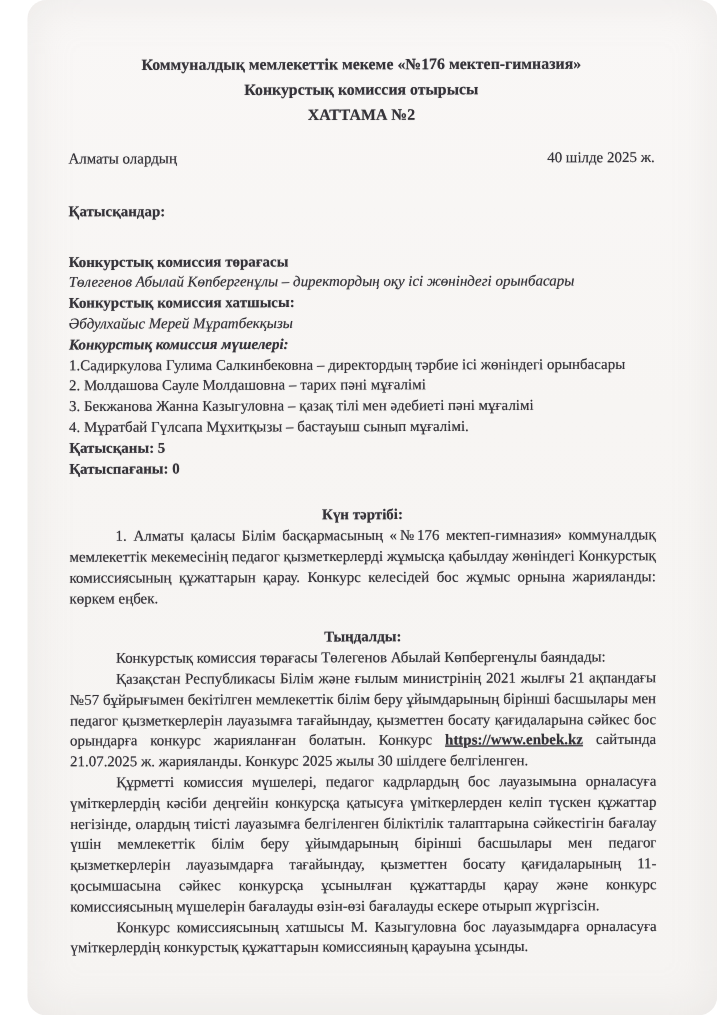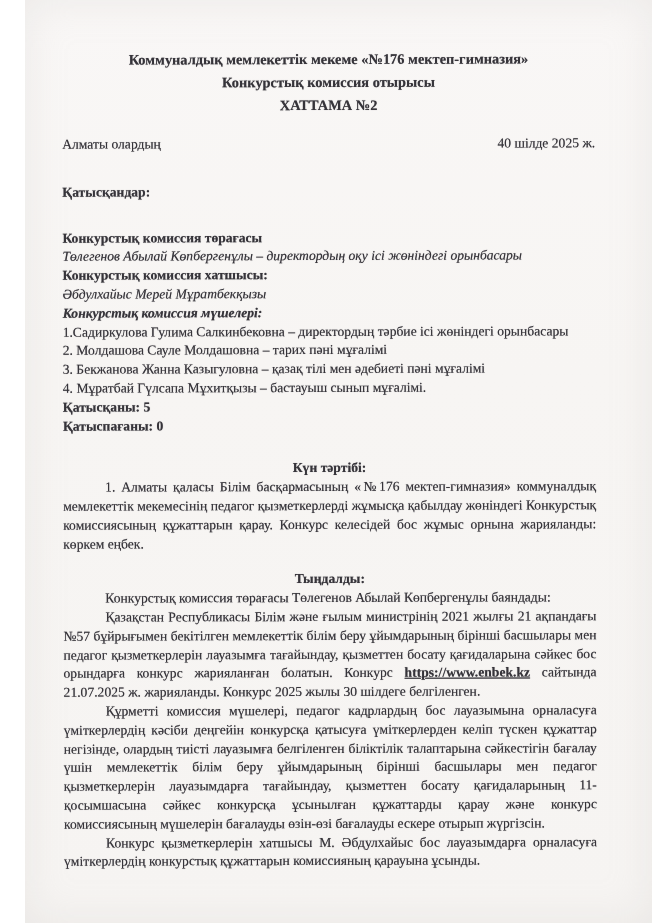--- a/index.html
+++ b/index.html
@@ -14,20 +14,21 @@
     font-family: "Liberation Serif", "DejaVu Serif", serif;
   }
   .scan-page {
     position: absolute;
     left: 25px;
     top: 0;
     width: 627px;
     height: 923px;
     background: linear-gradient(180deg, #f9f7f6 0%, #f7f5f3 40%, #f6f4f2 100%);
     box-shadow: inset 0 0 40px rgba(200,195,190,0.25);
+    border-radius: 17px;
   }
   .content {
     position: absolute;
     left: 38px;
     top: 48px;
     width: 533px;
     color: #36343a;
     font-size: 13.6px;
     line-height: 18.8px;
     text-shadow: 0 0 0.7px rgba(54,52,58,0.65);
@@ -119,16 +120,16 @@
     <div class="section-heading agenda-heading">Күн тәртібі:</div>
     <div class="para">1. Алматы қаласы Білім басқармасының «№176 мектеп-гимназия» коммуналдық мемлекеттік мекемесінің педагог қызметкерлерді жұмысқа қабылдау жөніндегі Конкурстық комиссиясының құжаттарын қарау. Конкурс келесідей бос жұмыс орнына жарияланды: көркем еңбек.</div>
 
     <div class="section-heading heard-heading">Тыңдалды:</div>
     <div class="para">Конкурстық комиссия төрағасы Төлегенов Абылай Көпбергенұлы баяндады:</div>
 
     <div class="para"><span>Қазақстан Республикасы Білім және ғылым министрінің 2021 жылғы 21 ақпандағы №57 бұйрығымен бекітілген мемлекеттік білім беру ұйымдарының бірінші басшылары мен педагог қызметкерлерін лауазымға тағайындау, қызметтен босату қағидаларына сәйкес бос орындарға конкурс жарияланған болатын. Конкурс </span><span class="doc-link">https://www.enbek.kz</span><span> сайтында 21.07.2025 ж. жарияланды. Конкурс 2025 жылы 30 шілдеге белгіленген.</span></div>
 
     <div class="para">Құрметті комиссия мүшелері, педагог кадрлардың бос лауазымына орналасуға үміткерлердің кәсіби деңгейін конкурсқа қатысуға үміткерлерден келіп түскен құжаттар негізінде, олардың тиісті лауазымға белгіленген біліктілік талаптарына сәйкестігін бағалау үшін мемлекеттік білім беру ұйымдарының бірінші басшылары мен педагог қызметкерлерін лауазымдарға тағайындау, қызметтен босату қағидаларының 11-қосымшасына сәйкес конкурсқа ұсынылған құжаттарды қарау және конкурс комиссиясының мүшелерін бағалауды өзін-өзі бағалауды ескере отырып жүргізсін.</div>
 
-    <div class="para">Конкурс қызметкерлерін хатшысы М. Әбдулхайыс бос лауазымдарға орналасуға үміткерлердің конкурстық құжаттарын комиссияның қарауына ұсынды.</div>
+    <div class="para">Конкурс комиссиясының хатшысы М. Казыгуловна бос лауазымдарға орналасуға үміткерлердің конкурстық құжаттарын комиссияның қарауына ұсынды.</div>
 
   </div>
 </div>
 
 </body></html>

